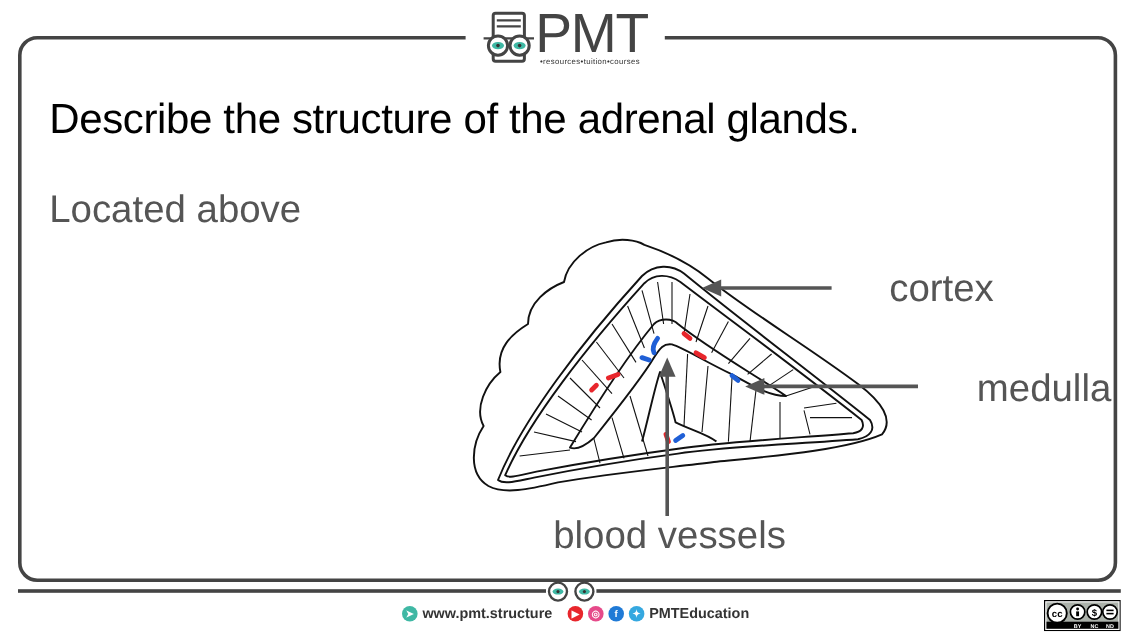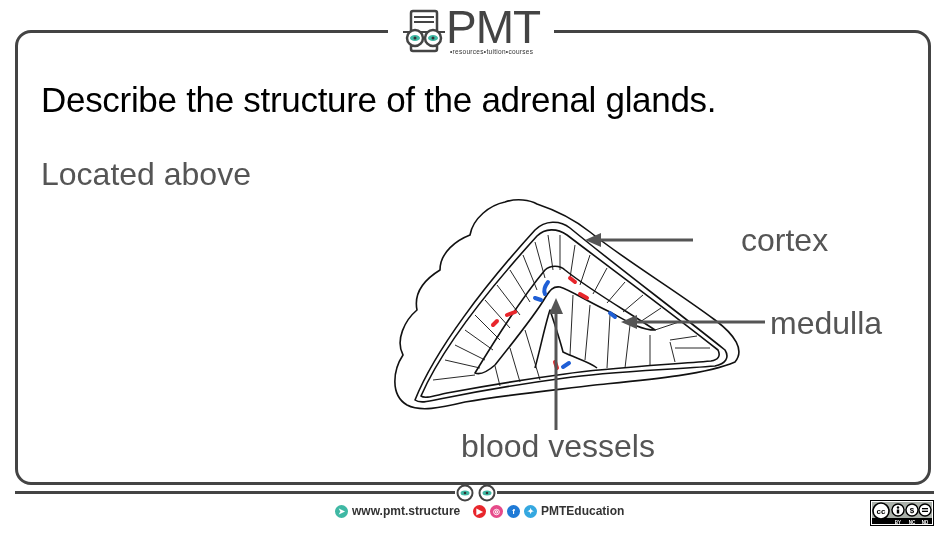--- a/index.html
+++ b/index.html
@@ -110,21 +110,21 @@
     <line x1="308" y1="50" x2="215" y2="50"></line>
     <polygon points="200,50 216,43 216,57" stroke="none"></polygon>
     <line x1="380" y1="132" x2="250" y2="132"></line>
     <polygon points="236,132 252,125 252,139" stroke="none"></polygon>
     <line x1="171" y1="240" x2="171" y2="122"></line>
     <polygon points="171,108 164,124 178,124" stroke="none"></polygon>
   </g>
 </svg>
 
 <div class="label" style="left:703px;top:222px;margin-left:38px;">cortex</div>
-<div class="label" style="left:770px;top:305px;">medulla</div>
+<div class="label" style="left:814px;top:305px;">medulla</div>
 <div class="label" style="left:445px;top:428px;margin-left:16px;">blood vessels</div>
 
 <div class="footer-line" style="left:15px;width:440px;"></div>
 <div class="footer-line" style="left:497px;width:437px;"></div>
 <svg style="position:absolute;left:453px;top:484px;" width="46" height="18" viewBox="0 0 46 18">
   <circle cx="12" cy="9" r="7.5" fill="#fff" stroke="#444" stroke-width="2"></circle>
   <circle cx="34" cy="9" r="7.5" fill="#fff" stroke="#444" stroke-width="2"></circle>
   <ellipse cx="12" cy="9" rx="4.5" ry="2.5" fill="#3fb8a4"></ellipse>
   <ellipse cx="34" cy="9" rx="4.5" ry="2.5" fill="#3fb8a4"></ellipse>
   <circle cx="12" cy="9" r="1.3" fill="#333"></circle>

